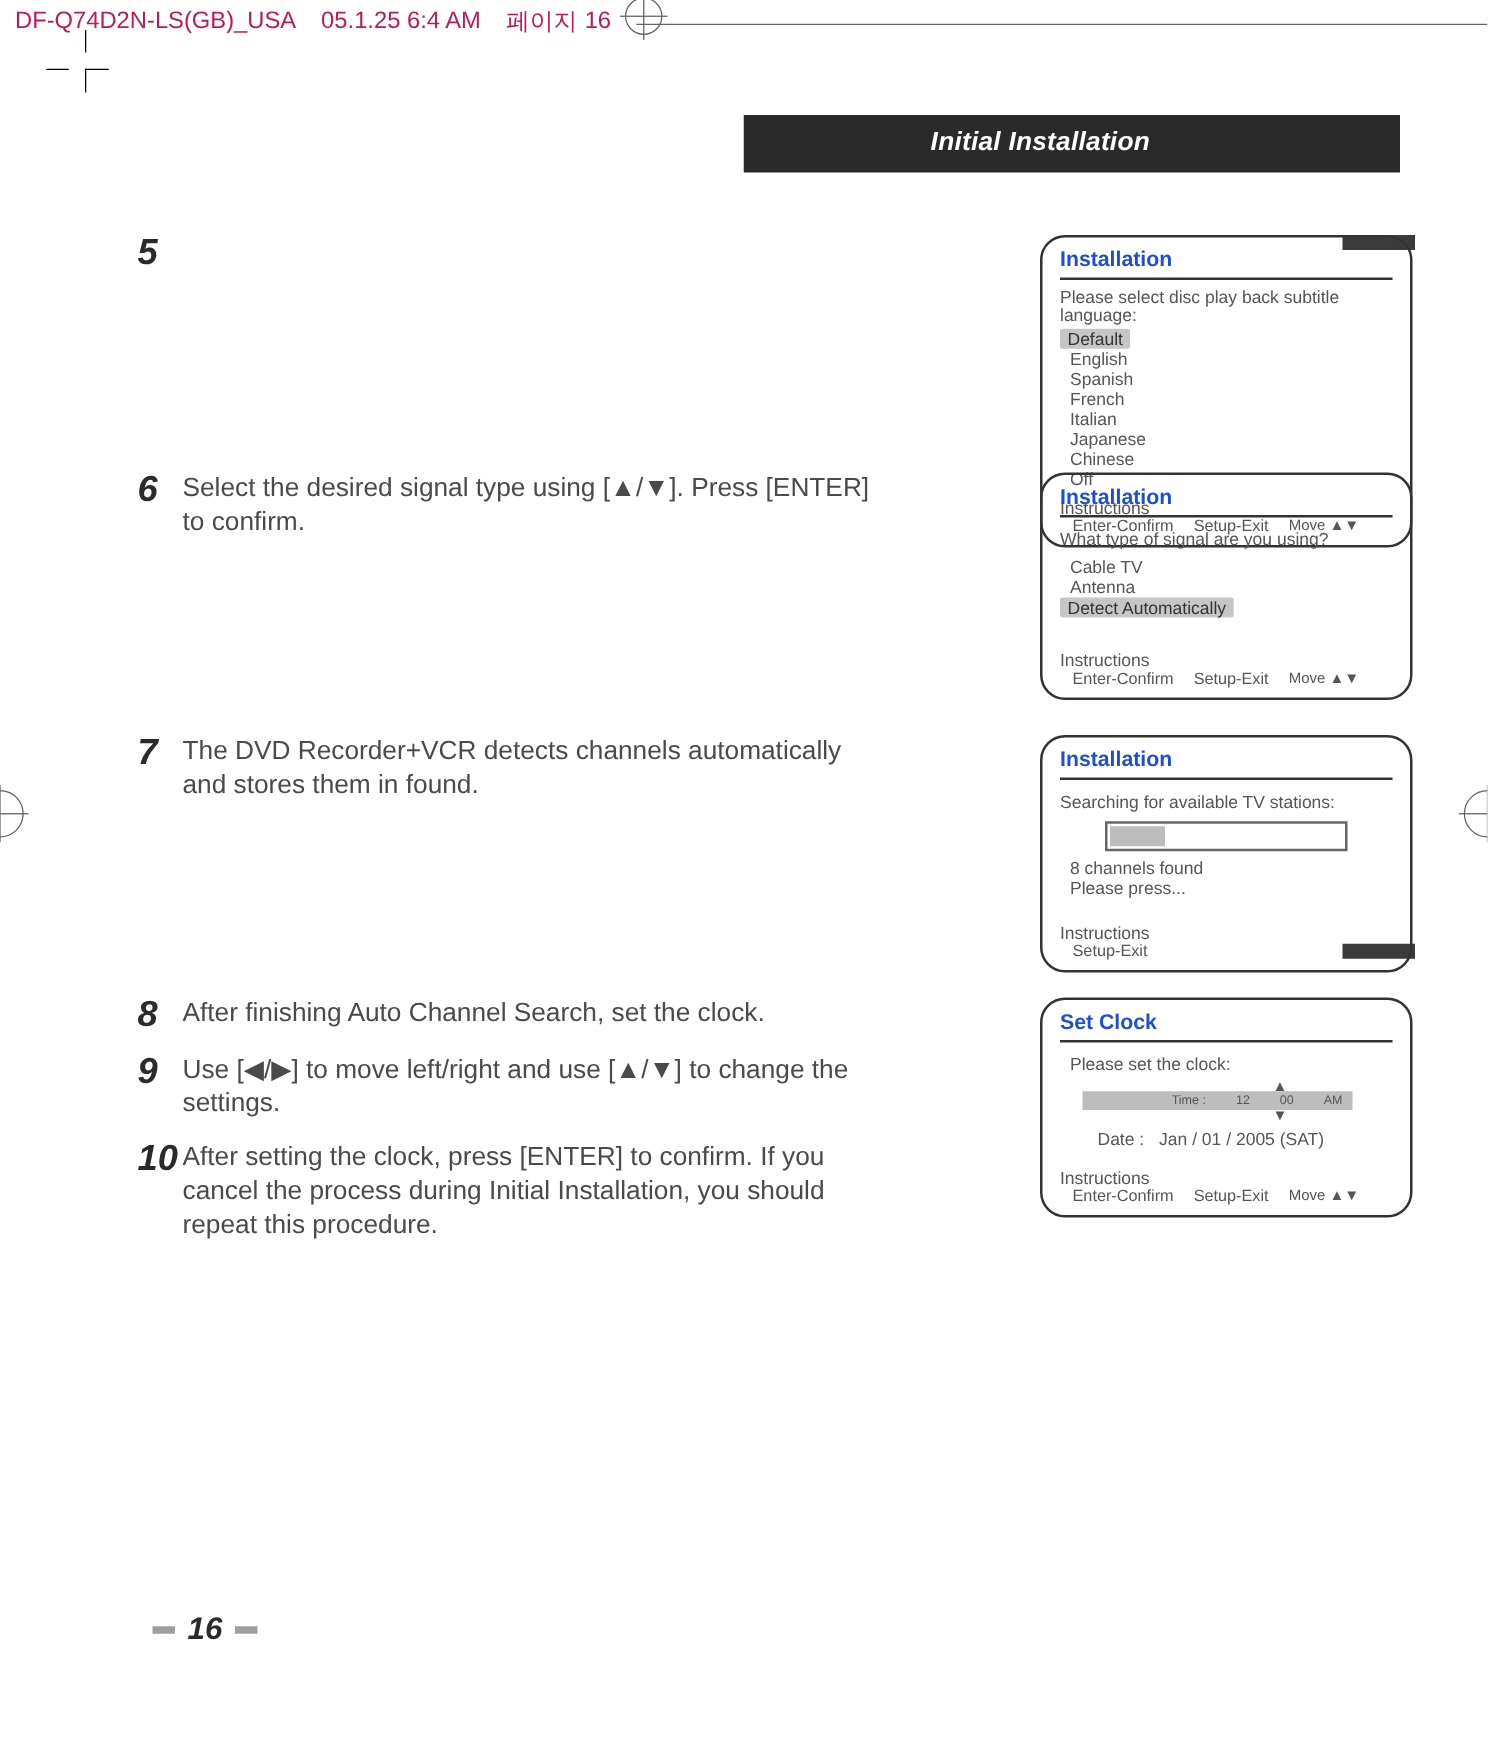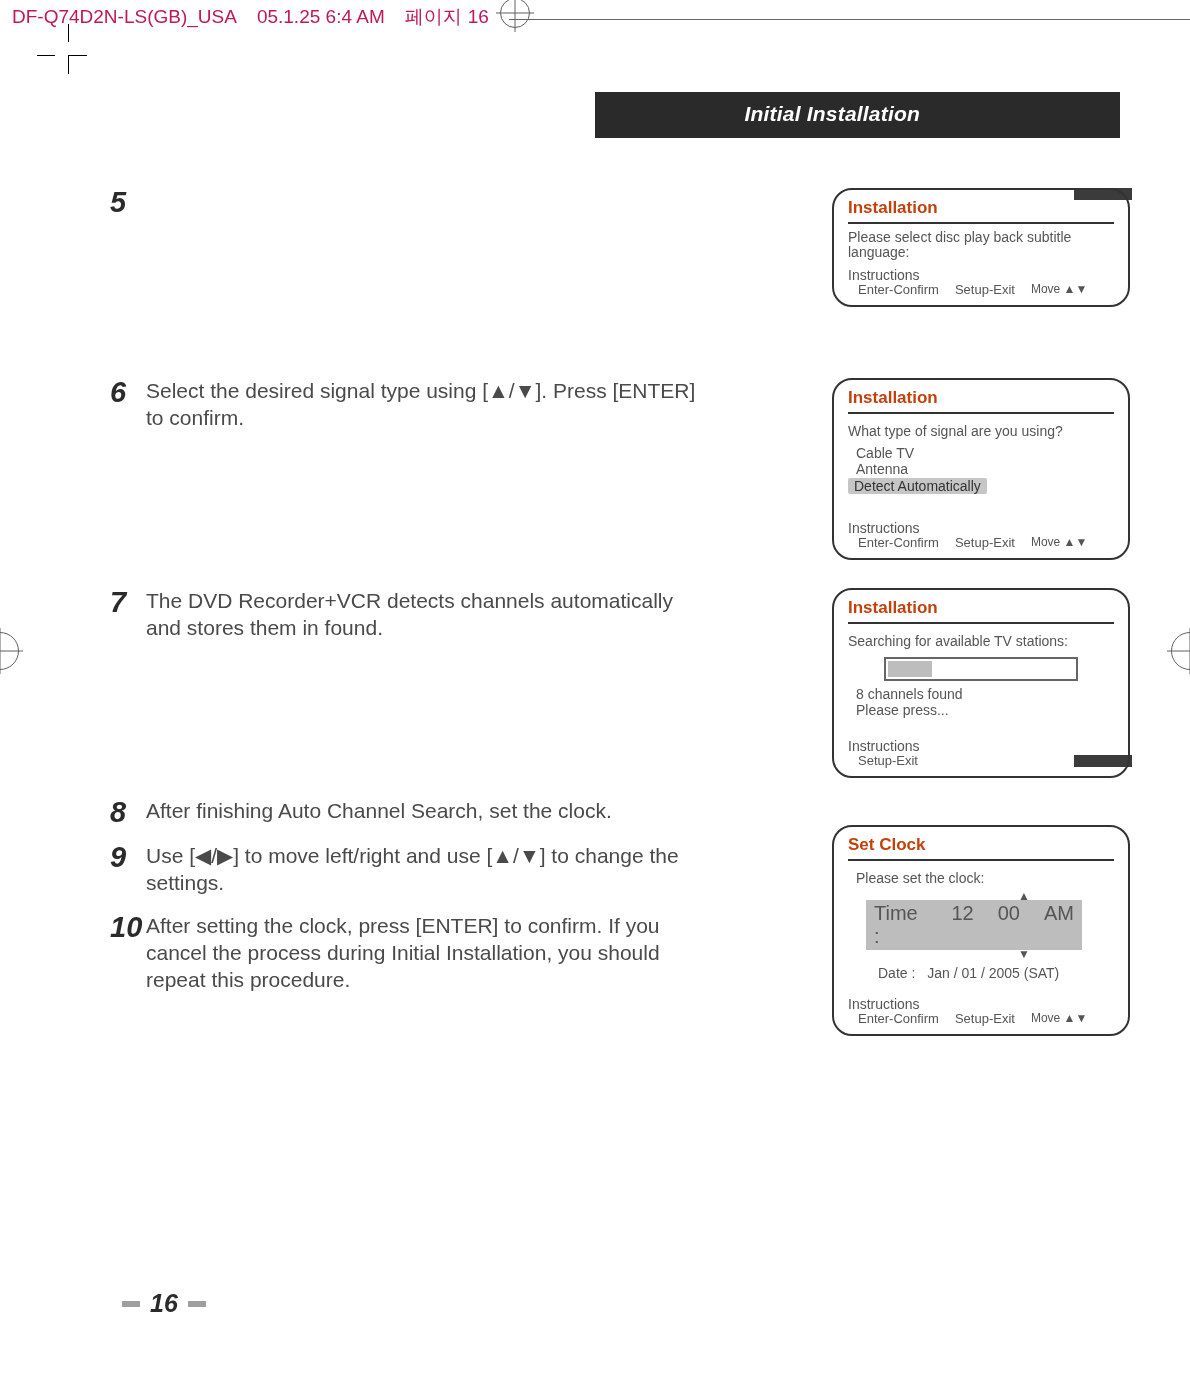--- a/index.html
+++ b/index.html
@@ -30,31 +30,31 @@
   .tick-top { position:absolute; right:58px; top:188px; width:58px; height:12px; background:#3b3b3b; }
   .tick-mid { position:absolute; right:58px; top:755px; width:58px; height:12px; background:#3b3b3b; }
   
   .steps { position:absolute; top:188px; left:110px; right:188px; }
   .step { display:flex; align-items:flex-start; margin-bottom:16px; }
   .step .num { font-weight:800; font-style:italic; font-size:29px; width:36px; color:#2b2b2b; line-height:1; flex-shrink:0; }
   .step .txt { font-size:21px; color:#4a4a4a; line-height:1.28; max-width:560px; font-weight:300;}
   .steps .group { position:relative; }
   
   .osd { position:absolute; width:298px; border:2.5px solid #333; border-radius:20px; padding:8px 14px 8px 14px; box-sizing:border-box; color:#555; font-weight:300;}
-  .osd .osd-title { font-size:17px; font-weight:800; color:#c2410c; border-bottom:2.5px solid #333; padding-bottom:4px; margin-bottom:6px; }
+  .osd .osd-title { font-size:17px; font-weight:800; color:#1d4ed8; border-bottom:2.5px solid #333; padding-bottom:4px; margin-bottom:6px; }
   .osd .lead { font-size:14px; line-height:1.1; }
   .osd ul { list-style:none; margin:2px 0 4px 0; padding:0; font-size:14px; line-height:1.15; }
   .osd ul li { padding-left:8px; }
   .osd ul li.sel { background:#c6c6c6; display:inline-block; padding:0 6px; border-radius:2px; color:#333; }
   .osd .instr { font-size:14px; margin-top:6px; }
   .osd .foot { font-size:13px; display:flex; gap:16px; padding-left:10px; margin-top:-1px; }
   .osd .foot .arrows { font-size:12px; }
   .osd .progress-outer { border:2px solid #666; height:20px; width:190px; margin:8px auto 6px; position:relative; }
   .osd .progress-outer .bar { position:absolute; left:2px; top:2px; bottom:2px; width:44px; background:#bdbdbd; }
-  .osd .clockline { background:#bdbdbd; display:flex; gap:24px; padding:2px 8px; font-size:20px; width:200px; margin-left:18px; }
+  .osd .clockline { background:#bdbdbd; display:flex; gap:24px; padding:2px 8px; font-size:10px; width:200px; margin-left:18px;justify-content:flex-end; }
   .osd .uparrow, .osd .downarrow { text-align:center; font-size:12px; line-height:1; }
   .osd .uparrow { margin-left:86px; margin-bottom:-2px; }
   .osd .downarrow { margin-left:86px; margin-top:-2px; margin-bottom:6px; }
   .pagenum-bottom { position:absolute; left:122px; bottom:80px; display:flex; align-items:center; gap:10px; }
   .pagenum-bottom .dash { width:18px; height:6px; background:#9e9e9e; }
   .pagenum-bottom .n { font-weight:800; font-style:italic; font-size:25px; color:#2b2b2b; }
 </style>
 </head>
 <body>
 
@@ -91,20 +91,30 @@
 
   <div class="steps">
 
     <div class="group" style="min-height:190px;">
       <div class="step">
         <div class="num">5</div>
       </div>
       <div class="osd" style="top:0; right:-128px;">
         <div class="osd-title">Installation</div>
         <div class="lead">Please select disc play back subtitle language:</div>
+        <ul>
+          <li class="sel">Default</li>
+          <li>English</li>
+          <li>Spanish</li>
+          <li>French</li>
+          <li>Italian</li>
+          <li>Japanese</li>
+          <li>Chinese</li>
+          <li>Off</li>
+        </ul>
         <div class="instr">Instructions</div>
         <div class="foot">
           <span>Enter-Confirm</span>
           <span>Setup-Exit</span>
           <span class="arrows">Move ▲▼</span>
         </div>
       </div>
     </div>
 
     <div class="group" style="min-height:210px;">
@@ -155,21 +165,21 @@
         <div class="txt">After finishing Auto Channel Search, set the clock.</div>
       </div>
       <div class="step">
         <div class="num">9</div>
         <div class="txt">Use [◀/▶] to move left/right and use [▲/▼] to change the settings.</div>
       </div>
       <div class="step">
         <div class="num">10</div>
         <div class="txt">After setting the clock, press [ENTER] to confirm. If you cancel the process during Initial Installation, you should repeat this procedure.</div>
       </div>
-      <div class="osd" style="top:0; right:-128px;margin-top:27px;">
+      <div class="osd" style="top:0; right:-128px;">
         <div class="osd-title">Set Clock</div>
         <div class="lead" style="margin:10px 0 4px; padding-left:8px">Please set the clock:</div>
         <div class="uparrow">▲</div>
         <div class="clockline">
           <span>Time :</span>
           <span>12</span>
           <span>00</span>
           <span>AM</span>
         </div>
         <div class="downarrow">▼</div>

